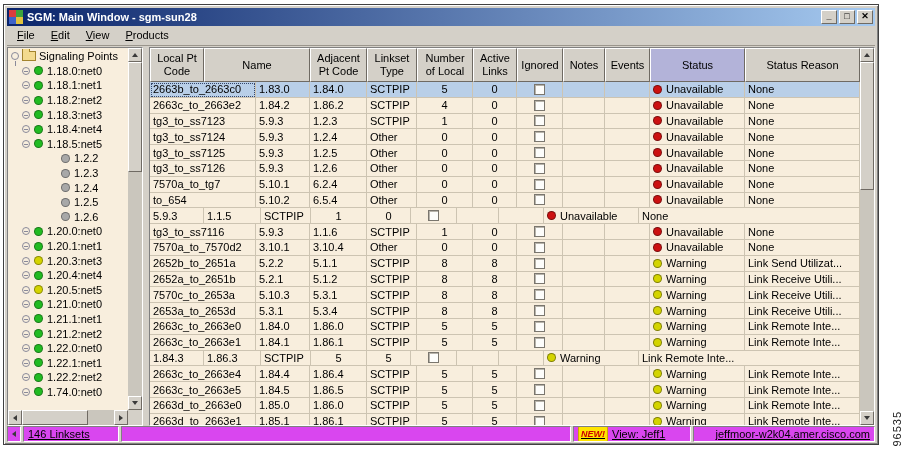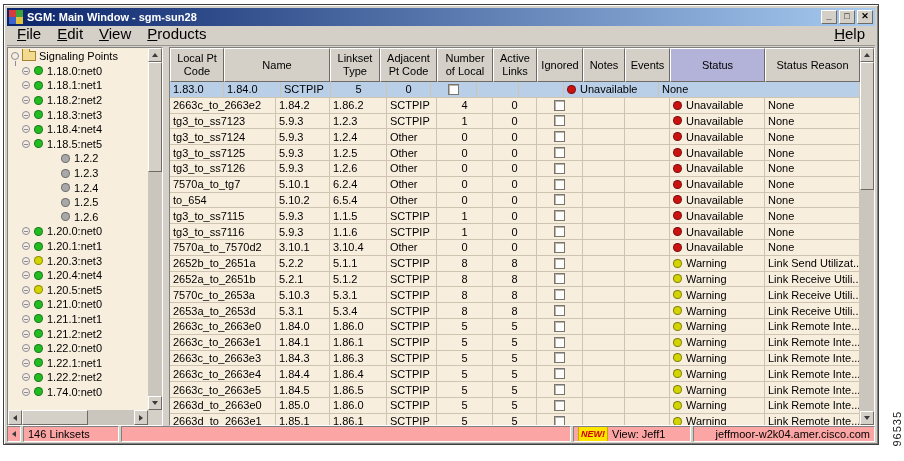--- a/index.html
+++ b/index.html
@@ -17,31 +17,31 @@
   .app-icon i { display:block; }
   .app-icon i:nth-child(1){background:#d83d3d;} .app-icon i:nth-child(2){background:#3da33d;}
   .app-icon i:nth-child(3){background:#3d62c9;} .app-icon i:nth-child(4){background:#e0c23d;}
   .title-text { flex:1; color:#ffffff; font-size:11px; font-weight:bold; white-space:nowrap; overflow:hidden; }
   .win-btns { display:flex; gap:2px; }
   .win-btn { width:16px; height:14px; background:#d4d0c8; border:1px solid;
              border-color:#ffffff #6f6a63 #6f6a63 #ffffff; font-size:9px; line-height:11px;
              text-align:center; font-weight:bold; color:#000; }
 
   
-  .menubar { position:absolute; left:3px; top:21px; right:3px; height:20px; display:flex; align-items:flex-end;
-             padding:0 2px; font-size:15px; background:#d4d0c8; border-bottom:1px solid #9a958c; }
+  .menubar { position:absolute; left:3px; top:21px; right:3px; height:20px; display:flex; align-items:flex-start;
+             padding:0 2px; font-size:11px; background:#d4d0c8; border-bottom:1px solid #9a958c; }
   .menu-item { display:inline-block; padding:3px 8px; cursor:default; }
   .menu-item::first-letter { text-decoration:underline; }
   .menu-spacer { flex:1; }
 
   
   .content { position:absolute; left:3px; top:42px; right:3px; bottom:18px; display:flex; background:#d4d0c8; }
 
   
-  .tree-panel { position:relative; width:156px; border:1px solid; border-color:#808080 #ffffff #ffffff #808080; background:var(--panel,#f8eedd); }
+  .tree-panel { position:relative; width:136px; border:1px solid; border-color:#808080 #ffffff #ffffff #808080; background:var(--panel,#f8eedd); }
   .tree-rows { position:absolute; left:1px; top:1px; right:15px; bottom:16px; overflow:hidden; }
   .tree-row { height:14.6px; display:flex; align-items:center; font-size:11px; white-space:nowrap; }
   .tree-row.lvl0 { padding-left:2px; gap:3px; }
   .tree-row.lvl1 { padding-left:13px; }
   .tree-row.lvl2 { padding-left:40px; }
   .handle { width:8px; height:8px; border:1px solid #8a8a9a; border-radius:50%; margin-right:4px; flex:none; position:relative; }
   .handle::after { content:""; position:absolute; left:1px; right:1px; top:3px; height:1px; background:#8a8a9a; }
   .ball { width:9px; height:9px; border-radius:50%; border:1px solid rgba(0,0,0,.35); margin-right:4px; flex:none; }
   .tlabel { overflow:hidden; }
   .root-knob { width:8px; height:8px; border:1px solid #8a8a9a; border-radius:50%; flex:none; position:relative; }
@@ -89,21 +89,21 @@
   .c5{width:44px;} .c6{width:46px;} .c7{width:42px;} .c8{width:45px;} .c9{width:95px;} .c10{flex:1;}
   .checkbox { width:11px; height:11px; background:#fdfdfb; border:1px solid #7a766e; box-shadow: inset 1px 1px 0 #b8b4ab; }
   .dot { width:9px; height:9px; border-radius:50%; border:1px solid rgba(0,0,0,.4); margin-right:4px; flex:none; }
   .table-vsb { position:absolute; right:0; top:0; bottom:0; width:14px; background:#cac6bd; display:flex; flex-direction:column; }
   .table-vsb .sb-btn { height:14px; }
   .table-vsb .sb-thumb { height:128px; }
   .table-vsb .track { flex:1; }
 
   
   .statusbar { position:absolute; left:3px; right:3px; bottom:2px; height:16px; display:flex; gap:2px; align-items:stretch; font-size:11px; }
-  .sb-cell { border:1px solid; border-color:#808080 #ffffff #ffffff #808080; display:flex; align-items:center; padding:0 4px; background:#fca5a5; white-space:nowrap; overflow:hidden; }
+  .sb-cell { border:1px solid; border-color:#808080 #ffffff #ffffff #808080; display:flex; align-items:center; padding:0 4px; background:#d946ef; white-space:nowrap; overflow:hidden;text-decoration:underline; }
   .sb-arrow { width:14px; justify-content:center; padding:0; }
   .sb-linksets { width:96px; }
   .sb-fill { flex:1; }
   .sb-view { width:118px; gap:4px; }
   .sb-host { width:182px; justify-content:flex-end; }
   .new-badge { background:#ffe400; color:#cc0000; font-weight:bold; font-style:italic; font-size:9px; padding:4px 2px; border-radius:4px; border:1px solid #c9a900; }
 
   
   .figure-number { position:absolute; right:1px; bottom:14px; font-size:11px; color:#222;
                    writing-mode:vertical-rl; transform:rotate(180deg); letter-spacing:1px; }
@@ -292,25 +292,25 @@
     <div class="splitter"></div>
 
     <div class="table-panel">
       <div class="thead" id="thead">
           <div class="th c1">
             <span class="th-label">Local Pt Code</span>
           </div>
           <div class="th c0">
             <span class="th-label">Name</span>
           </div>
+          <div class="th c2">
+            <span class="th-label">Adjacent Pt Code</span>
+          </div>
           <div class="th c3">
             <span class="th-label">Linkset Type</span>
-          </div>
-          <div class="th c2">
-            <span class="th-label">Adjacent Pt Code</span>
           </div>
           <div class="th c4">
             <span class="th-label">Number of Local</span>
           </div>
           <div class="th c5">
             <span class="th-label">Active Links</span>
           </div>
           <div class="th c6">
             <span class="th-label">Ignored</span>
           </div>
@@ -322,20 +322,21 @@
           </div>
           <div class="th c9 hl">
             <span class="th-label">Status</span>
           </div>
           <div class="th c10">
             <span class="th-label">Status Reason</span>
           </div>
         </div>
       <div class="tbody" id="tbody">
           <div class="tr selected">
+    <div class="td c0 cell-name">2663b_to_2663c0</div>
     <div class="td c1 cell-local">1.83.0</div>
     <div class="td c2 cell-adjacent">1.84.0</div>
     <div class="td c3 cell-type">SCTPIP</div>
     <div class="td c4 num cell-links">5</div>
     <div class="td c5 num cell-active">0</div>
     <div class="td c6 chk">
               <span class="checkbox"></span>
             </div>
     <div class="td c7"></div>
     <div class="td c8"></div>
@@ -465,21 +466,20 @@
             </div>
     <div class="td c7"></div>
     <div class="td c8"></div>
     <div class="td c9">
               <span class="dot" style="background: rgb(204, 17, 17);"></span>
               <span class="stext">Unavailable</span>
             </div>
     <div class="td c10 cell-reason">None</div>
   </div>
           <div class="tr">
-    <div class="td c0 cell-name">tg3_to_ss7115</div>
     <div class="td c1 cell-local">5.9.3</div>
     <div class="td c2 cell-adjacent">1.1.5</div>
     <div class="td c3 cell-type">SCTPIP</div>
     <div class="td c4 num cell-links">1</div>
     <div class="td c5 num cell-active">0</div>
     <div class="td c6 chk">
               <span class="checkbox"></span>
             </div>
     <div class="td c7"></div>
     <div class="td c8"></div>
@@ -627,21 +627,20 @@
             </div>
     <div class="td c7"></div>
     <div class="td c8"></div>
     <div class="td c9">
               <span class="dot" style="background: rgb(212, 212, 0);"></span>
               <span class="stext">Warning</span>
             </div>
     <div class="td c10 cell-reason">Link Remote Inte...</div>
   </div>
           <div class="tr">
-    <div class="td c0 cell-name">2663c_to_2663e3</div>
     <div class="td c1 cell-local">1.84.3</div>
     <div class="td c2 cell-adjacent">1.86.3</div>
     <div class="td c3 cell-type">SCTPIP</div>
     <div class="td c4 num cell-links">5</div>
     <div class="td c5 num cell-active">5</div>
     <div class="td c6 chk">
               <span class="checkbox"></span>
             </div>
     <div class="td c7"></div>
     <div class="td c8"></div>

